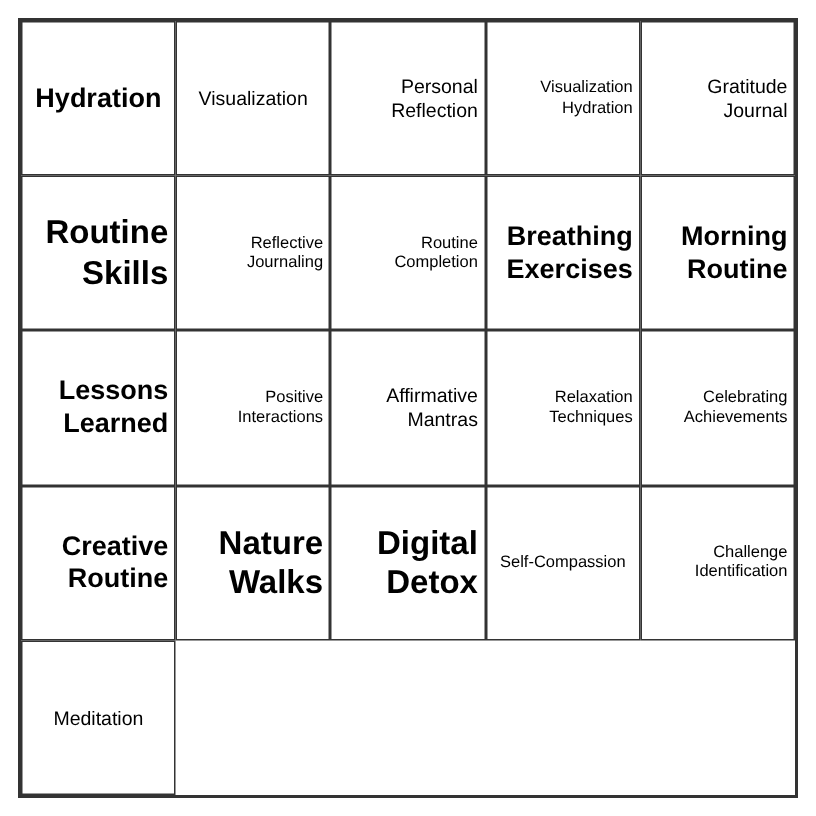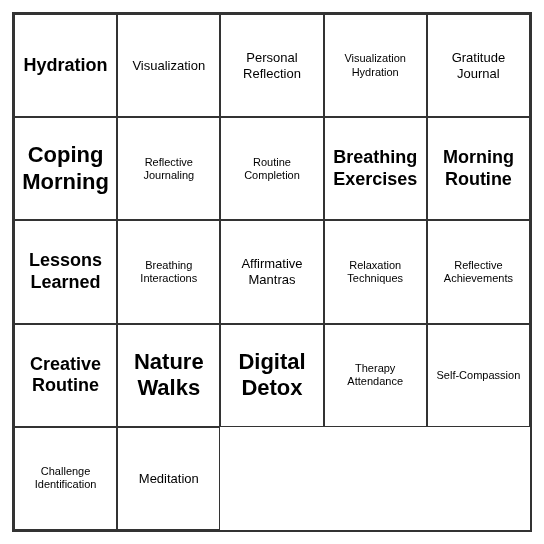--- a/index.html
+++ b/index.html
@@ -25,21 +25,21 @@
       display: grid;
       grid-template-columns: repeat(5, 1fr);
       grid-template-rows: repeat(5, 1fr);
     }
 
     .bingo-cell {
       border: 1.5px solid #333;
       display: flex;
       align-items: center;
       justify-content: center;
-      text-align: center;
+      text-align: right;
       padding: 4px;
       cursor: default;
     }
 
     .bingo-cell .cell-text {
       line-height: 1.2;
     }
 
     .size-xl {
       font-size: 22px;
@@ -74,60 +74,57 @@
     <div class="bingo-cell">
       <span class="cell-text size-md">Personal Reflection</span>
     </div>
     <div class="bingo-cell">
       <span class="cell-text size-sm">Visualization Hydration</span>
     </div>
     <div class="bingo-cell">
       <span class="cell-text size-md">Gratitude Journal</span>
     </div>
     <div class="bingo-cell">
-      <span class="cell-text size-xl">Coping Morning</span>
+      <span class="cell-text size-xl">Routine Skills</span>
     </div>
     <div class="bingo-cell">
       <span class="cell-text size-sm">Reflective Journaling</span>
     </div>
     <div class="bingo-cell">
       <span class="cell-text size-sm">Routine Completion</span>
     </div>
     <div class="bingo-cell">
       <span class="cell-text size-lg">Breathing Exercises</span>
     </div>
     <div class="bingo-cell">
       <span class="cell-text size-lg">Morning Routine</span>
     </div>
     <div class="bingo-cell">
       <span class="cell-text size-lg">Lessons Learned</span>
     </div>
     <div class="bingo-cell">
-      <span class="cell-text size-sm">Breathing Interactions</span>
+      <span class="cell-text size-sm">Positive Interactions</span>
     </div>
     <div class="bingo-cell">
       <span class="cell-text size-md">Affirmative Mantras</span>
     </div>
     <div class="bingo-cell">
       <span class="cell-text size-sm">Relaxation Techniques</span>
     </div>
     <div class="bingo-cell">
-      <span class="cell-text size-sm">Reflective Achievements</span>
+      <span class="cell-text size-sm">Celebrating Achievements</span>
     </div>
     <div class="bingo-cell">
       <span class="cell-text size-lg">Creative Routine</span>
     </div>
     <div class="bingo-cell">
       <span class="cell-text size-xl">Nature Walks</span>
     </div>
     <div class="bingo-cell">
       <span class="cell-text size-xl">Digital Detox</span>
-    </div>
-    <div class="bingo-cell">
-      <span class="cell-text size-sm">Therapy Attendance</span>
     </div>
     <div class="bingo-cell">
       <span class="cell-text size-sm">Self-Compassion</span>
     </div>
     <div class="bingo-cell">
       <span class="cell-text size-sm">Challenge Identification</span>
     </div>
     <div class="bingo-cell">
       <span class="cell-text size-md">Meditation</span>
     </div>

